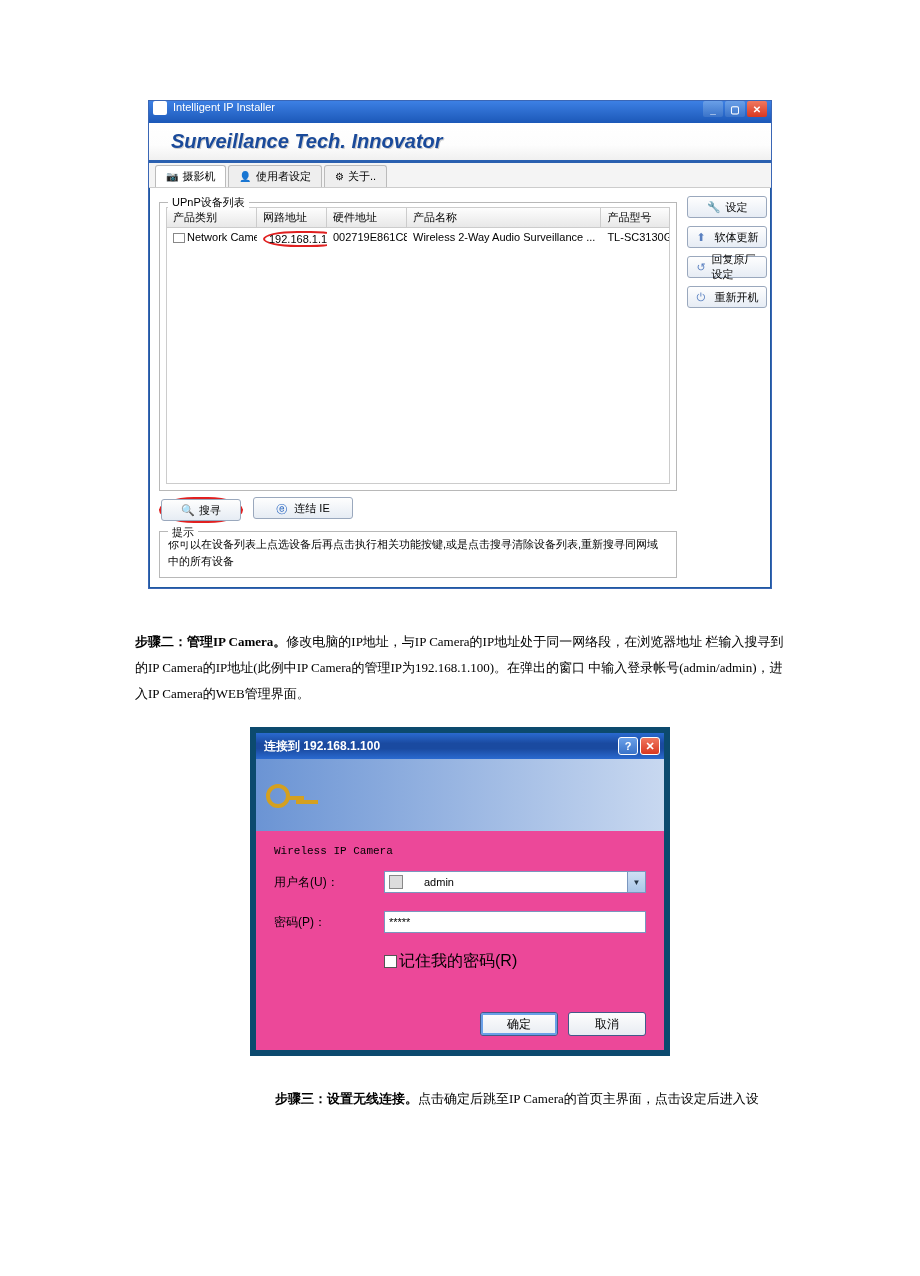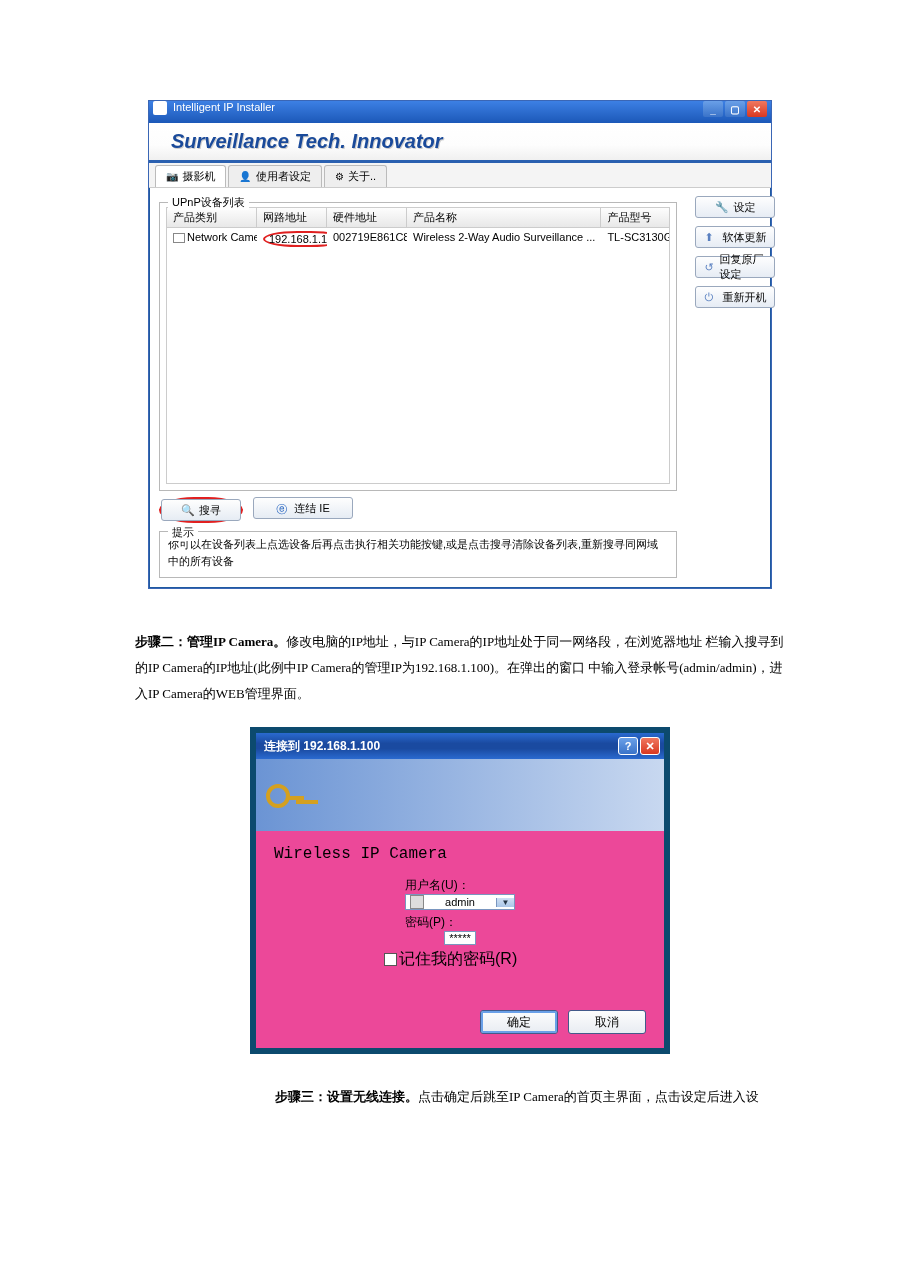--- a/index.html
+++ b/index.html
@@ -78,21 +78,21 @@
     background: #eee;
     margin-right: 2px;
     border-radius: 3px 3px 0 0;
     display: flex; align-items: center; gap: 4px;
   }
   .tab.active { background: #fff; }
   .tab-icon { font-size: 10px; }
   .app-body {
     display: flex;
     padding: 8px 10px 10px 10px;
-    gap: 18px;
+    gap: 10px;
     min-height: 400px;
   }
   .left-col { flex: 1; display: flex; flex-direction: column; }
   .right-col { width: 110px; display: flex; flex-direction: column; gap: 8px; }
   .groupbox {
     border: 1px solid #b8b8b8;
     padding: 4px 6px 6px 6px;
     position: relative;
   }
   .groupbox .group-label {
@@ -226,22 +226,22 @@
   }
   .key-icon::after {
     content:""; position:absolute; left:20px; top:18px;
     width:18px; height:4px; background:#d4a020;
     box-shadow: 10px 4px 0 0 #d4a020, 14px 4px 0 0 #d4a020;
   }
   .dlg-body {
     padding: 14px 18px 2px 18px;
     font-size: 12px;
   }
-  .dlg-body .authline { margin-bottom: 14px; font-family: "Courier New", monospace; font-size:16px;}
-  .form-row { display:flex; align-items:center; margin-bottom:4px;flex-direction:column; }
+  .dlg-body .authline { margin-bottom: 14px; font-family: "Courier New", monospace; font-size:11px;}
+  .form-row { display:flex; align-items:center; margin-bottom:18px; }
   .form-row .lbl { width: 110px; }
   .form-row .field {
     flex:1; height:22px; border:1px solid #7a96bf;
     background:#fff; display:flex; align-items:center;
     padding:0 4px; font-size:11px; gap:21px;
   }
   .form-row .field.combobox { padding-right:0; }
   .combo-person { width:14px; height:14px; border:1px solid #888; display:inline-block; background:#ddd;}
   .combo-arrow {
     margin-left:auto; width:18px; height:100%;

